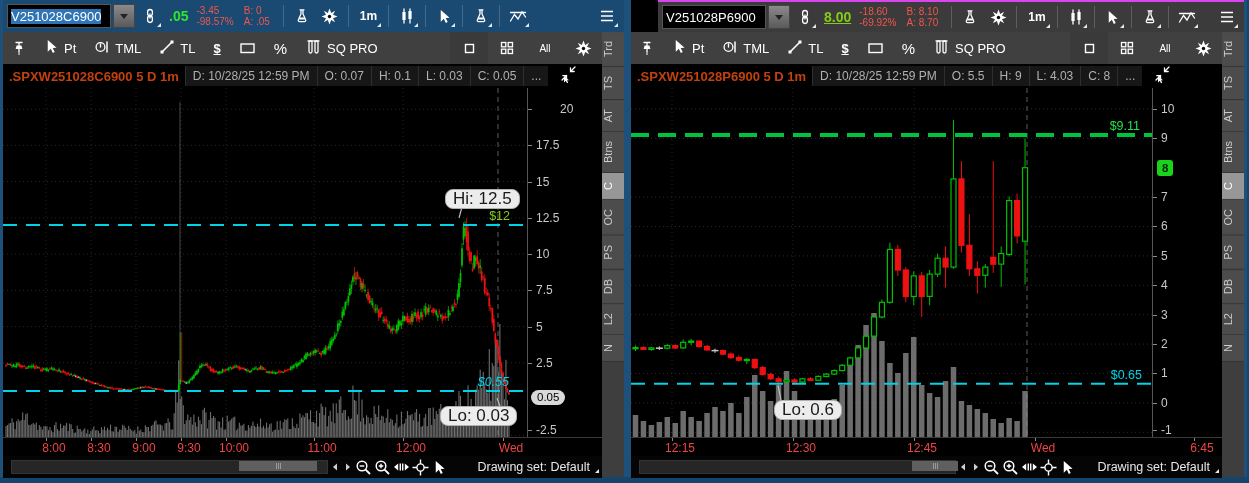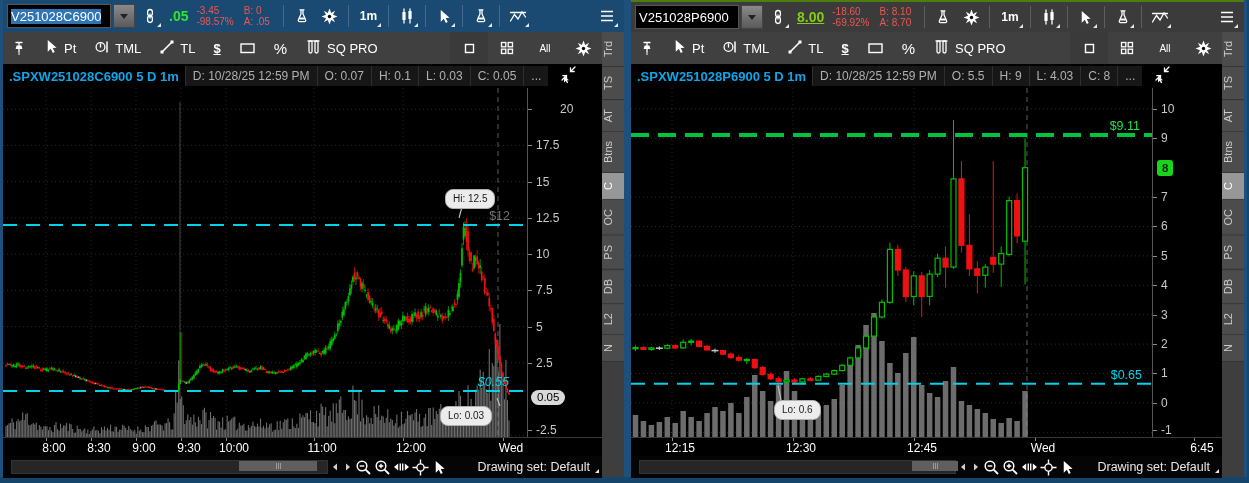--- a/index.html
+++ b/index.html
@@ -4,21 +4,21 @@
 <style>
   html,body{margin:0;padding:0;background:#0a2740;width:1249px;height:483px;overflow:hidden;
     font-family:"Liberation Sans",sans-serif;-webkit-font-smoothing:antialiased;}
   .app{display:flex;width:1249px;height:483px;background:#16456b;}
   .panel{height:477px;background:#000;display:flex;flex-direction:column;border-left:3px solid #1d517c;border-right:3px solid #1d517c;}
   .panel.p0{width:621px;}
   .panel.p1{width:613px;border-left-width:4px;}
   
   .topbar{height:32px;display:flex;align-items:center;gap:2px;padding:0 4px;flex:none;}
   .topbar.blue{background:#1a4a72;}
-  .topbar.gray{background:#3b3b3b;border-top:2px solid #4d7c0f;height:30px;}
+  .topbar.gray{background:#3b3b3b;border-top:2px solid #d946ef;height:30px;margin-left:27px;}
   .symbox{width:96px;height:22px;background:#000;border:1px solid #555;display:flex;align-items:center;padding:0 3px;flex:none;}
   .symbox span{color:#fff;font-size:13px;white-space:nowrap;}
   .symbox.sel span{background:#2f74b5;}
   .symdd{width:20px;height:22px;background:linear-gradient(#8a8a8a,#5a5a5a);border:1px solid #444;display:flex;align-items:center;justify-content:center;flex:none;}
   .icbtn{position:relative;width:26px;height:26px;display:flex;align-items:center;justify-content:center;flex:none;}
   .icbtn svg{display:block;}
   .corner::after{content:"";position:absolute;right:2px;bottom:2px;border-left:4px solid transparent;border-bottom:4px solid #e8e8e8;}
   .last{font-size:14px;font-weight:bold;margin:0 6px 0 4px;}
   .last.green{color:#2ee52e;} .last.red{color:#84cc16;text-decoration:underline;}
   .stack{display:flex;flex-direction:column;justify-content:center;line-height:11px;font-size:10px;color:#f0554f;margin-right:8px;white-space:nowrap;}
@@ -31,39 +31,39 @@
   
   .toolbar2{height:32px;background:#404040;display:flex;align-items:center;color:#fff;font-size:13px;flex:none;}
   .t2item{display:flex;align-items:center;gap:5px;padding:0 9px;height:100%;}
   .t2item span{white-space:nowrap;}
   .t2right{margin-left:auto;display:flex;align-items:center;height:100%;}
   .t2btn{width:38px;height:100%;display:flex;align-items:center;justify-content:center;}
   .t2btn.hl{background:#3a3a3a;}
   .t2all{font-size:10px;color:#fff;}
   
   .titlerow{height:24px;background:#000;display:flex;align-items:center;flex:none;overflow:hidden;}
-  .ttl{color:#0ea5e9;font-weight:bold;font-size:13px;padding:0 6px;white-space:nowrap;}
+  .ttl{color:#c2410c;font-weight:bold;font-size:13px;padding:0 6px;white-space:nowrap;}
   .seg{color:#b0b0b0;font-size:12px;background:#171717;border-left:1px solid #2e2e2e;padding:3px 7px;white-space:nowrap;}
   .collapse{margin-left:10px;}
   
   .chartwrap{height:349px;display:flex;flex:none;border-bottom:1px solid #3a3a3a;}
   .plot{position:relative;flex:1;min-width:0;border-right:1px solid #555;overflow:hidden;background:#000;}
   .plot svg{position:absolute;left:0;top:0;}
   .yaxis{width:74px;position:relative;background:#000;flex:none;}
   .p1 .yaxis{width:69px;}
   .ylab{position:absolute;left:8px;color:#c9c9c9;font-size:12px;transform:translateY(-50%);}
   .ytick{position:absolute;left:0;width:4px;height:1px;background:#888;}
   .lvl-label{position:absolute;font-size:12.5px;transform:translate(-100%,-100%);white-space:nowrap;}
-  .callout{position:absolute;background:#ececec;color:#1a1a1a;font-size:10px;border:1px solid #b0b0b0;border-radius:8px;padding:0 7px;height:18px;line-height:17px;white-space:nowrap;z-index:3;}
+  .callout{position:absolute;background:#ececec;color:#1a1a1a;font-size:17px;border:1px solid #b0b0b0;border-radius:8px;padding:0 7px;height:18px;line-height:17px;white-space:nowrap;z-index:3;}
   .pbadge{position:absolute;font-size:11.5px;z-index:3;}
   .pbadge.gray{left:3px;background:#d9d9d9;color:#000;border-radius:8px;padding:0 6px;height:15px;line-height:15px;}
   .pbadge.green{left:4px;background:#1ad41a;color:#032403;border-radius:3px;padding:0 5px;height:16px;line-height:16px;font-weight:bold;}
   
   .xaxisrow{height:18px;position:relative;background:#000;flex:none;}
-  .xlab{position:absolute;top:3px;transform:translateX(-50%);color:#ffffff;font-size:12px;white-space:nowrap;}
+  .xlab{position:absolute;top:3px;transform:translateX(-50%);color:#ef4444;font-size:12px;white-space:nowrap;}
   .xtick{position:absolute;top:0;width:1px;height:3px;background:#888;}
   
   .bottombar{height:22px;background:#050505;display:flex;align-items:center;flex:none;padding-left:8px;}
   .sbtrack{width:315px;height:12px;background:#262626;border:1px solid #333;position:relative;flex:none;}
   .sbthumb{position:absolute;top:0;height:10px;background:#5f5f5f;display:flex;align-items:center;justify-content:center;gap:1px;}
   .sbthumb i{display:block;width:1px;height:6px;background:#9a9a9a;}
   .sbarrow{width:13px;height:14px;display:flex;align-items:center;justify-content:center;}
   .bicon{width:17px;height:18px;display:flex;align-items:center;justify-content:center;margin:0 1px;}
   .dset{margin-left:auto;position:relative;color:#e8e8e8;font-size:12.5px;padding:0 12px 0 0;white-space:nowrap;}
   .dset::after{content:"";position:absolute;right:3px;bottom:1px;border-left:4px solid transparent;border-bottom:4px solid #e8e8e8;}
@@ -1269,21 +1269,21 @@
                 <path d="M502.95 295.3V300.6" stroke="#ee1111" stroke-width="1.7"></path>
                 <path d="M504.46 300.0V304.8" stroke="#ee1111" stroke-width="0.8" opacity="0.95"></path>
                 <path d="M504.46 300.8V304.2" stroke="#ee1111" stroke-width="1.7"></path>
                 <path d="M505.98 303.6V306.9" stroke="#ee1111" stroke-width="0.8" opacity="0.95"></path>
                 <path d="M505.98 304.4V306.6" stroke="#ee1111" stroke-width="1.7"></path>
                 <path d="M0 137.1H524" stroke="#00d2e8" stroke-width="2" stroke-dasharray="14,9"></path>
                 <path d="M0 303.1H524" stroke="#00d2e8" stroke-width="2" stroke-dasharray="14,9"></path>
                 <path d="M456 129.9L459 119" stroke="#c0c0c0" stroke-width="1.2"></path>
                 <path d="M494 310.3L497 318" stroke="#c0c0c0" stroke-width="1.2"></path>
               </svg>
-              <div class="lvl-label" style="left: 507px; top: 135.107px; color: #737373;">$12</div>
+              <div class="lvl-label" style="left: 507px; top: 135.107px; color: #84cc16;">$12</div>
               <div class="lvl-label" style="left: 506px; top: 301.056px; color: rgb(0, 210, 232); font-style: italic;">$0.55</div>
               <div class="callout" style="left: 442px; top: 101px;">Hi: 12.5</div>
               <div class="callout" style="left: 437px; top: 318px;">Lo: 0.03</div>
             </div>
           <div class="yaxis">
               <div class="ytick" style="top: 21.1603px;"></div>
               <div class="ylab" style="top: 21.1603px; margin-left: 24px;">20</div>
               <div class="ytick" style="top: 57.3937px;"></div>
               <div class="ylab" style="top: 57.3937px;">17.5</div>
               <div class="ytick" style="top: 93.6271px;"></div>

